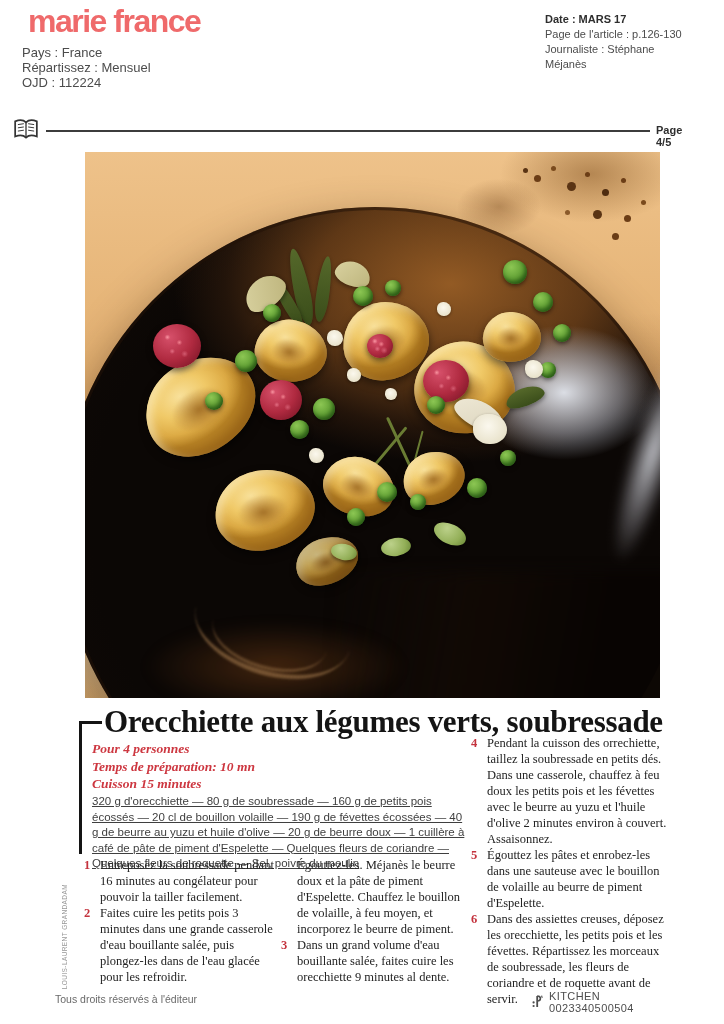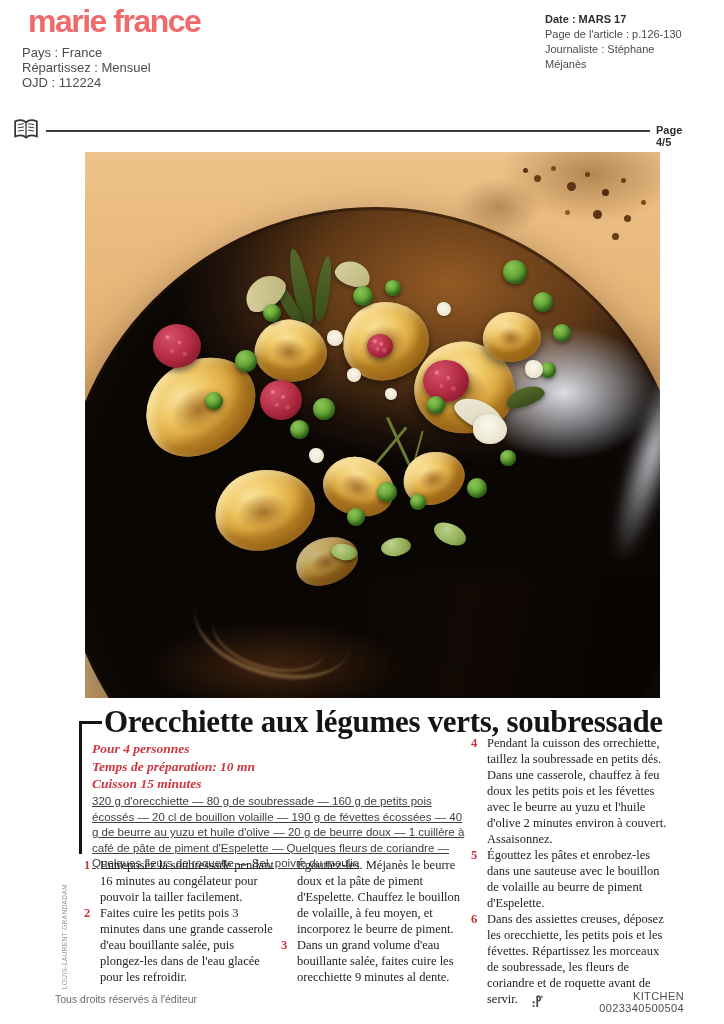--- a/index.html
+++ b/index.html
@@ -100,21 +100,21 @@
   .col1 { left:84px; top:857px; width:190px; }
   .col2 { left:281px; top:857px; width:190px; }
   .col3 { left:471px; top:735px; width:201px; }
   .step { display:flex; font-family:"Liberation Serif",serif; font-size:12.5px; line-height:1.28; color:#232323; }
   .step .num { flex:0 0 16px; font-weight:bold; color:#c4333e; }
   .step .txt { flex:1; }
 
   
   .rights { position:absolute; left:7px; top:993px; font-size:10.5px; color:#6a6a6a;margin-left:48px; }
   .ref { position:absolute; left:532px; top:990px; display:flex; align-items:center; gap:6px;
-    font-size:11px; color:#4d4d4d; letter-spacing:.4px;text-align:right; }
+    font-size:11px; color:#4d4d4d; letter-spacing:.4px; }
 </style>
 </head>
 <body>
 
 <div class="page">
 
   <div class="logo">marie france</div>
   <div class="pubinfo">
     <div>Pays : France</div>
     <div>Répartissez : Mensuel</div>

